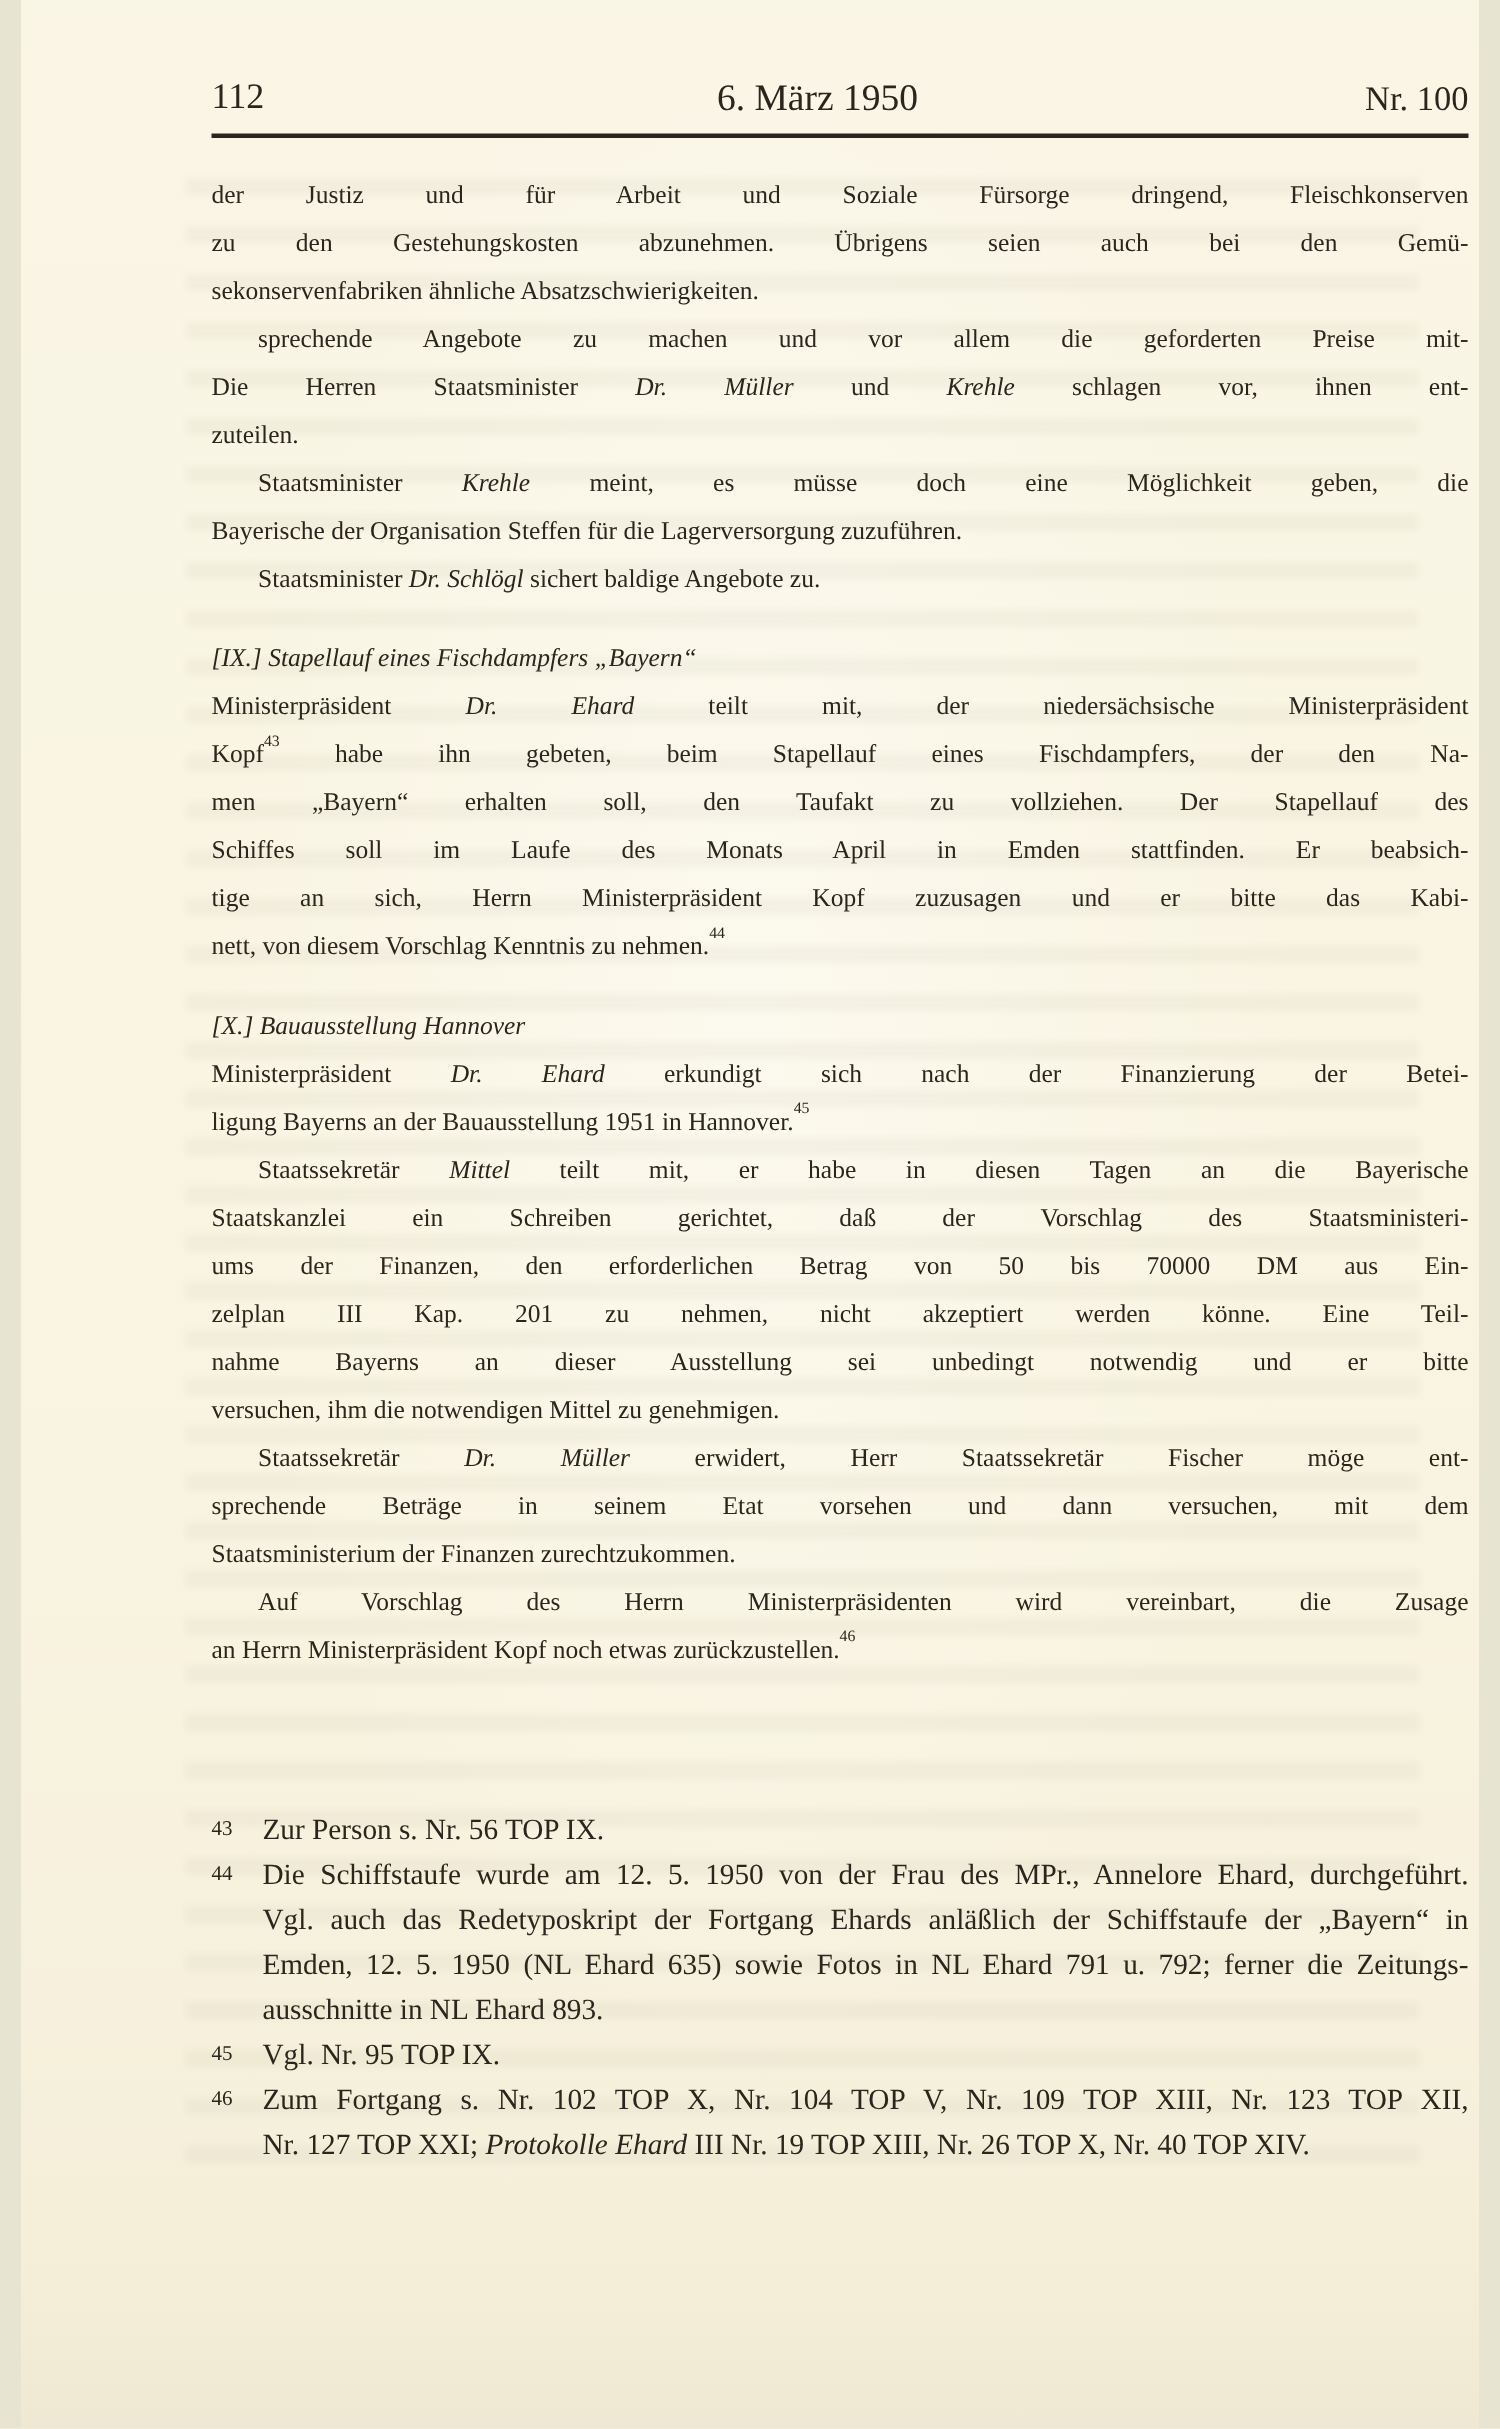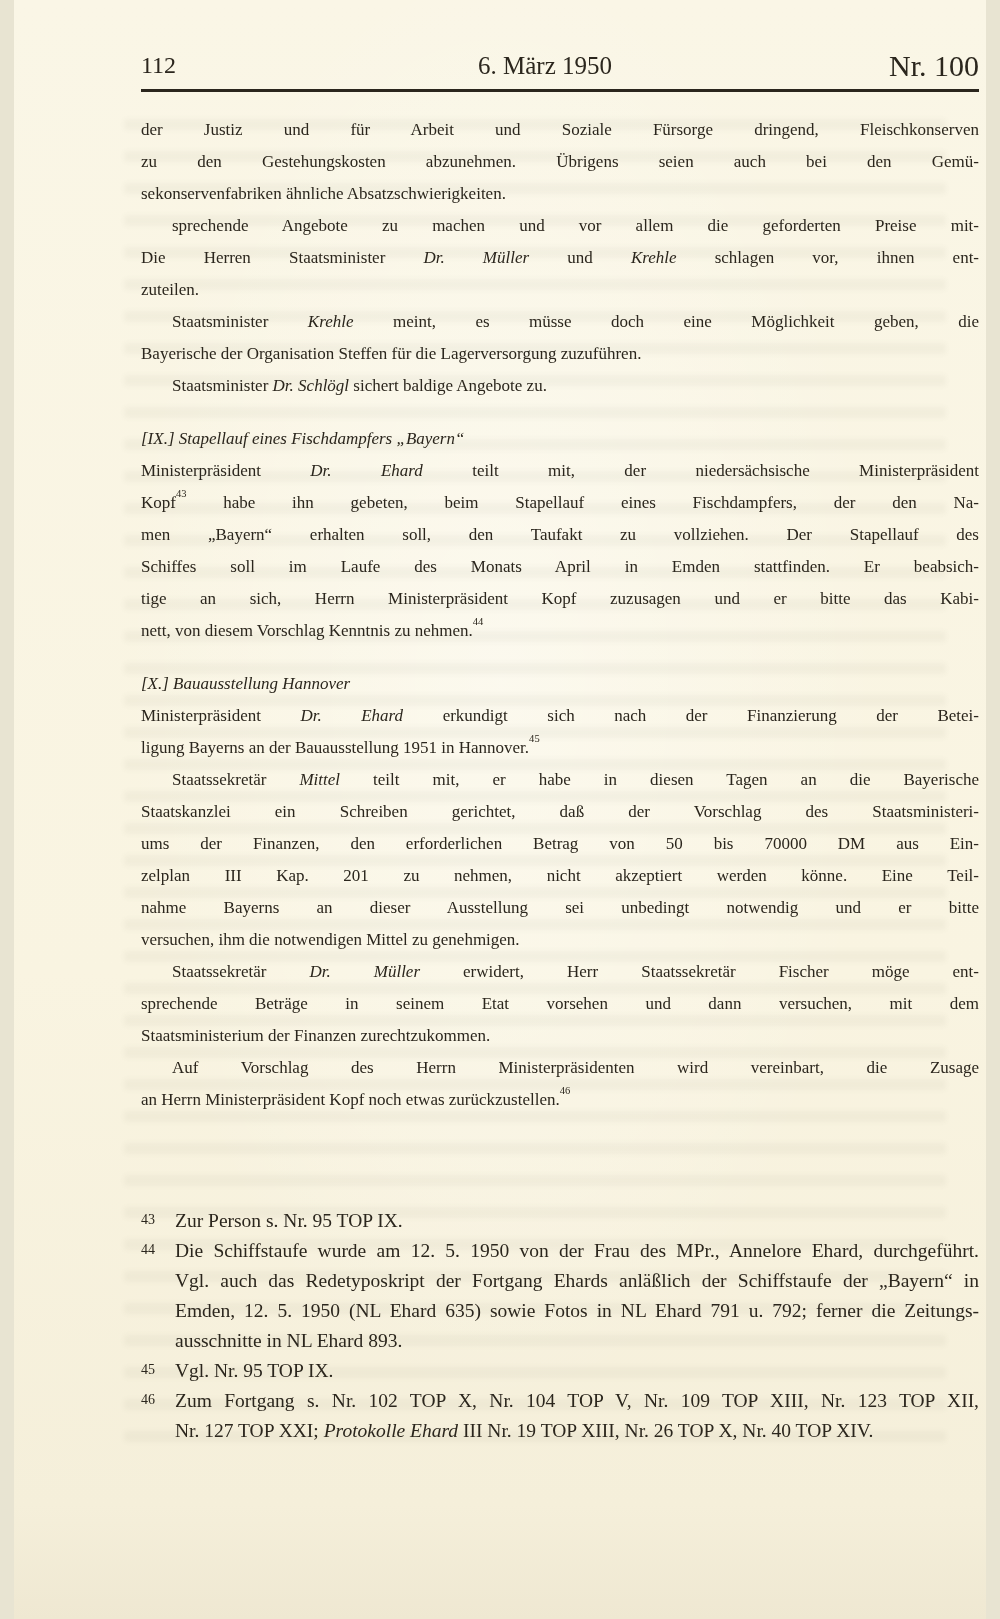--- a/index.html
+++ b/index.html
@@ -36,21 +36,21 @@
     pointer-events:none;
   }
   .header{
     position:absolute;
     top:52px; left:127px; width:838px;
     font-size:24px;
     line-height:26px;
   }
   .header .pageno{position:absolute; left:0; top:0;}
   .header .date{position:absolute; left:0; right:30px; text-align:center; top:1px; font-size:25px;}
-  .header .docno{position:absolute; right:0; top:1px; font-size:30px;}
+  .header .docno{position:absolute; right:0; top:1px; font-size:23px;}
   .rule{
     position:absolute;
     top:89px; left:127px; width:838px; height:3px;
     background:var(--rule);
   }
   .bodytext{
     position:absolute;
     top:114px; left:127px; width:838px;
     font-size:17px;
     line-height:32px;
@@ -159,21 +159,21 @@
       <div class="blk blk-p indent">
         <div class="ln">Auf Vorschlag des Herrn Ministerpräsidenten wird vereinbart, die Zusage</div>
         <div class="ln last">an Herrn Ministerpräsident Kopf noch etwas zurückzustellen.<sup>46</sup></div>
       </div>
     </div>
 
   <div class="footnotes" id="footnotes">
       <div class="fn">
         <span class="fn-num">43</span>
         <div class="fn-text">
-          <div class="ln last">Zur Person s. Nr. 95 TOP IX.</div>
+          <div class="ln last">Zur Person s. Nr. 56 TOP IX.</div>
         </div>
       </div>
       <div class="fn">
         <span class="fn-num">44</span>
         <div class="fn-text">
           <div class="ln">Die Schiffstaufe wurde am 12. 5. 1950 von der Frau des MPr., Annelore Ehard, durchgeführt.</div>
           <div class="ln">Vgl. auch das Redetyposkript der Fortgang Ehards anläßlich der Schiffstaufe der „Bayern“ in</div>
           <div class="ln">Emden, 12. 5. 1950 (NL Ehard 635) sowie Fotos in NL Ehard 791 u. 792; ferner die Zeitungs-</div>
           <div class="ln last">ausschnitte in NL Ehard 893.</div>
         </div>

